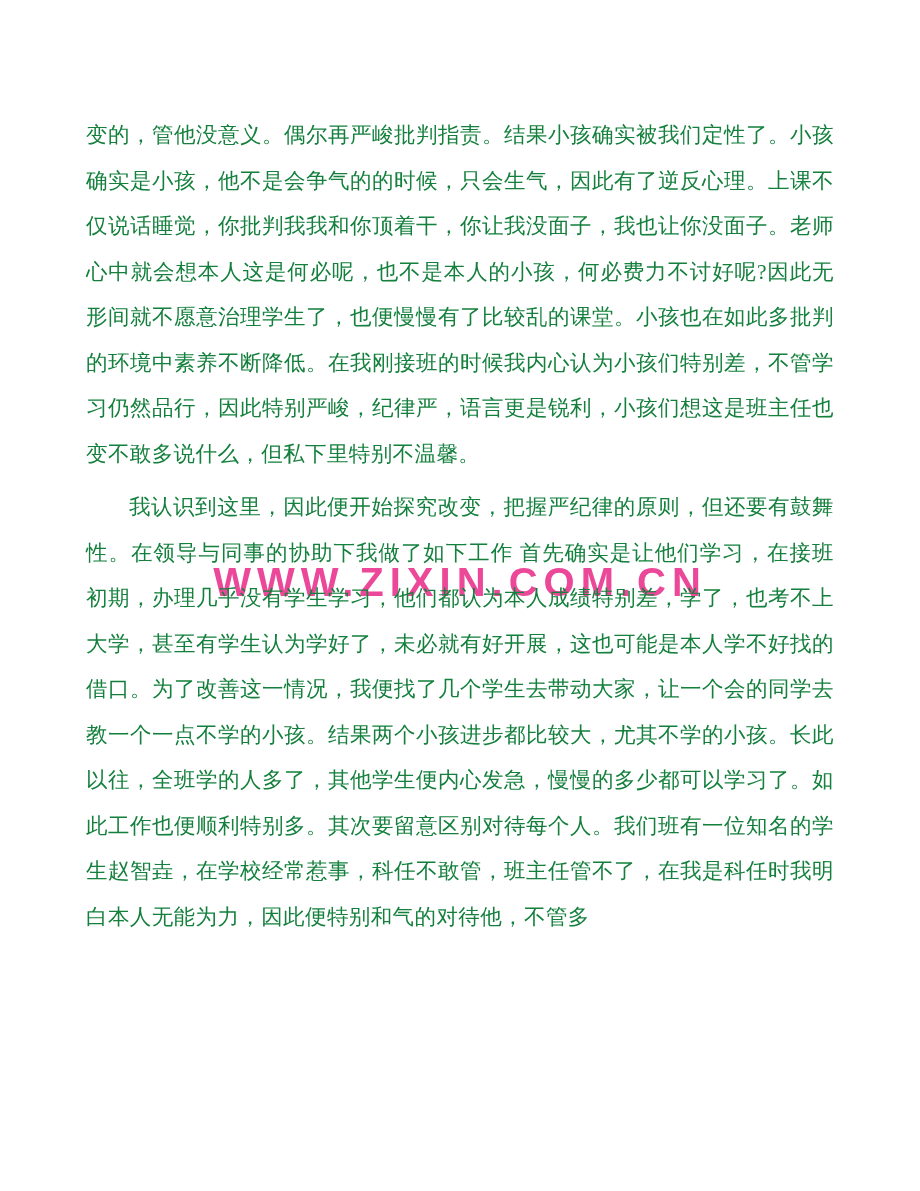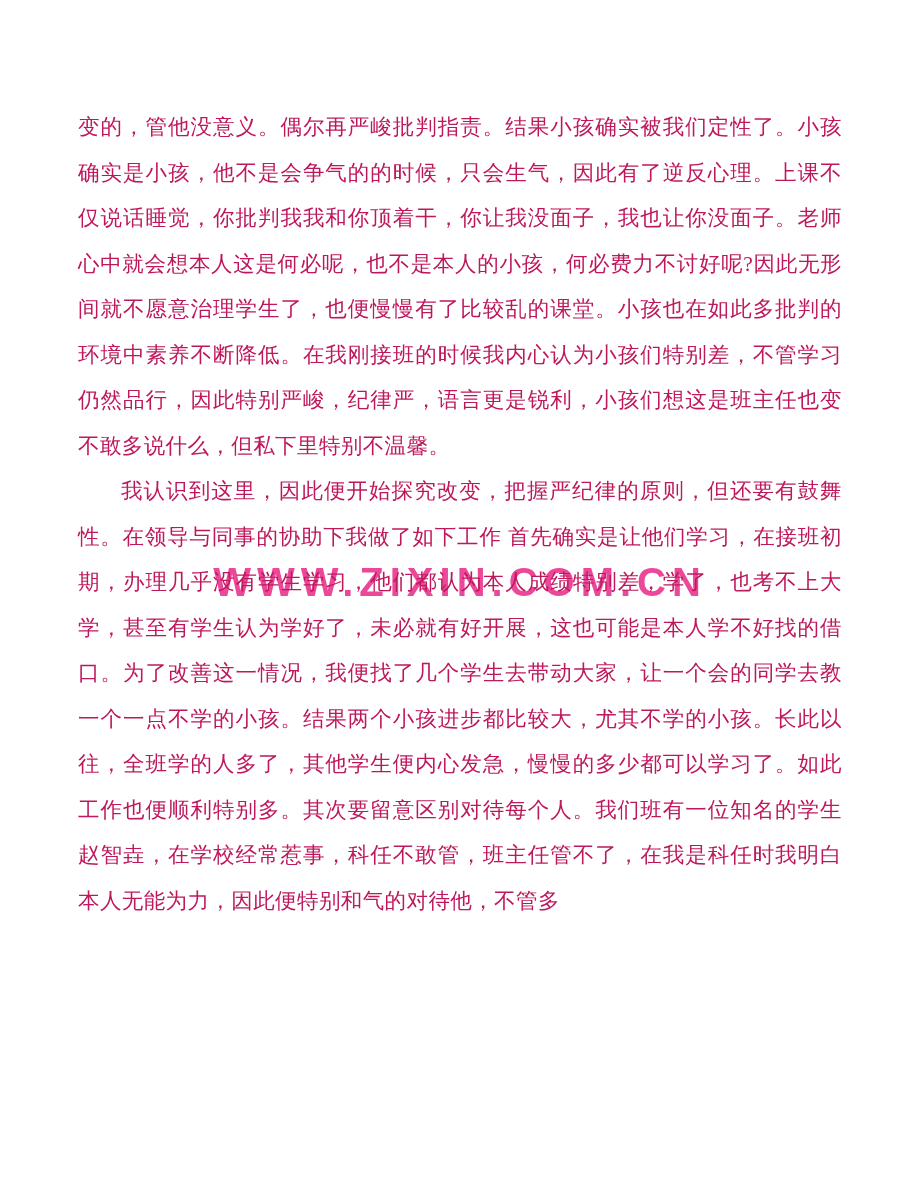--- a/index.html
+++ b/index.html
@@ -34,24 +34,24 @@
     font-weight: bold;
     user-select: none;
     pointer-events: none;
     z-index: 0;
   }
   .content {
     position: relative;
     z-index: 1;
   }
   p.para {
-    margin: 0;
+    margin: 8px;
     font-size: 21.5px;
     line-height: 45.5px;
-    color: #be185d;
+    color: #15803d;
     text-align: justify;
     text-justify: inter-ideograph;
     letter-spacing: 0.4px;
     word-break: break-all;
   }
   p.indent {
     text-indent: 2em;
   }
 </style>
 </head>

